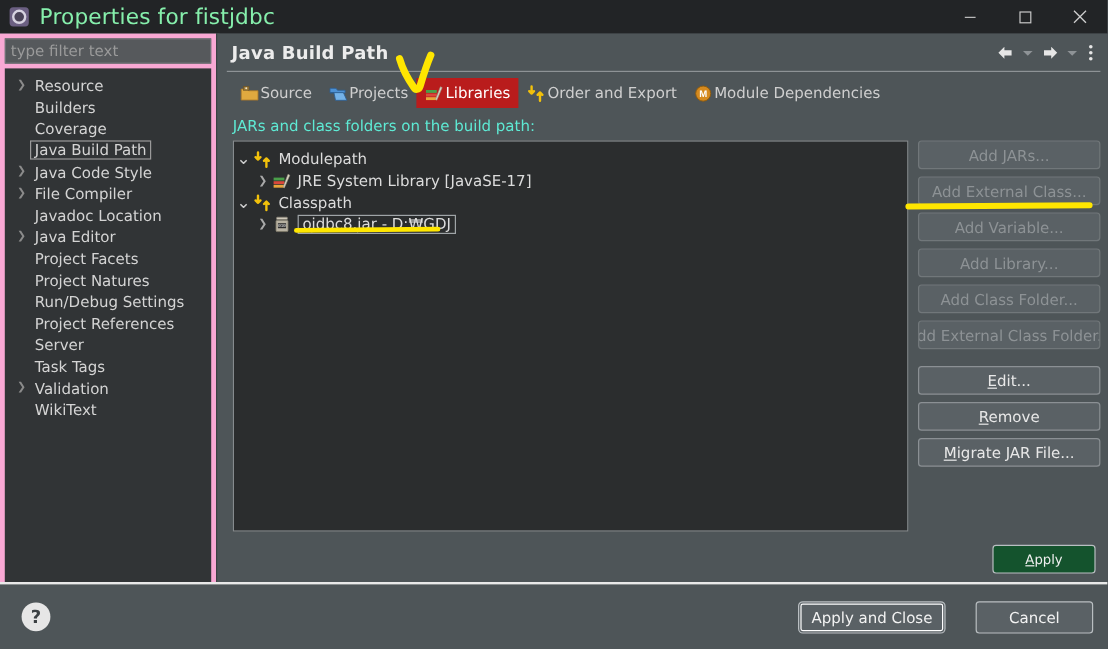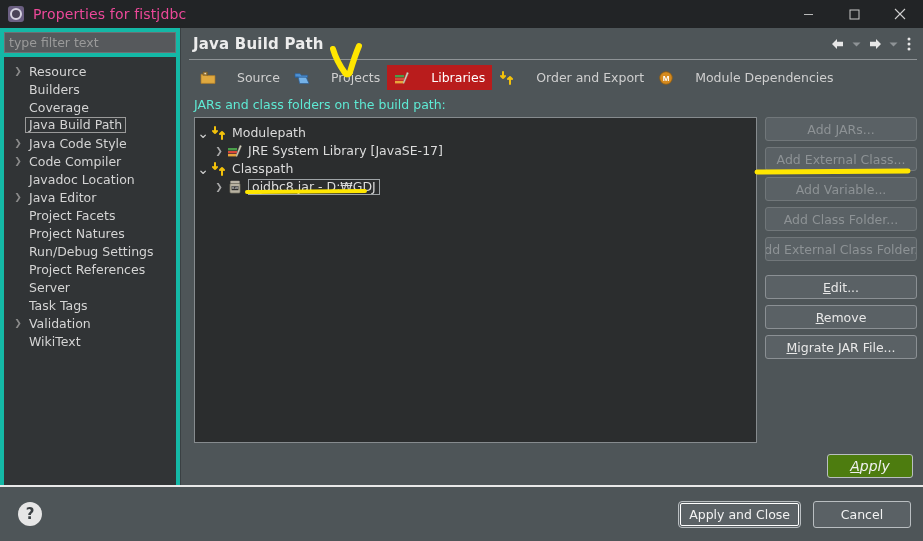--- a/index.html
+++ b/index.html
@@ -32,22 +32,22 @@
     background: #6b5f82;
   }
   .gear-ring {
     position: absolute; left: 2px; top: 2px;
     width: 12px; height: 12px;
     border-radius: 50%;
     border: 2.5px solid #d6d2e0;
     background: #4a4358;
   }
   .title-text {
-    font-size: 14px;
-    color: #ec4899;
+    font-size: 18px;
+    color: #86efac;
     letter-spacing: .15px;
   }
   .win-controls {
     position: absolute;
     right: 0; top: 0; height: 28px;
     display: flex;
   }
   .win-btn {
     width: 46px; height: 28px;
     display: flex; align-items: center; justify-content: center;
@@ -59,21 +59,21 @@
     position: absolute;
     top: 28px; left: 0; right: 0; bottom: 56px;
     display: flex;
     background: #4e5558;
   }
 
   
   .left-pane {
     width: 180px;
     flex: none;
-    background: #14b8a6;
+    background: #f9a8d4;
     display: flex;
     flex-direction: column;
     padding: 4px 4px 0 4px;
   }
   .filter-input {
     height: 21px;
     background: #56595c;
     border: 1px solid #6d7174;
     color: #9a9a9a;
     font-family: "DejaVu Sans", sans-serif;
@@ -160,21 +160,21 @@
   .tabbar {
     height: 25px;
     display: flex;
     align-items: stretch;
     margin-top: 5px;
     padding-left: 4px;
   }
   .tab {
     display: flex;
     align-items: center;
-    gap: 21px;
+    gap: 1px;
     padding: 0 7px;
     font-size: 12.5px;
     color: #cfcfcf;
     white-space: nowrap;
   }
   .tab.active {
     background: #b91c1c;
     color: #ffffff;
   }
   .tab-icon { width: 16px; height: 16px; flex: none; }
@@ -259,28 +259,28 @@
   
   .apply-row {
     height: 38px;
     display: flex;
     align-items: center;
     justify-content: flex-end;
     padding-right: 4px;
   }
   .apply-btn {
     width: 86px; height: 24px;
-    background: #4d7c0f;
+    background: #14532d;
     border: 1px solid #b9bec1;
     border-radius: 3px;
     color: #f0f0f0;
     font-family: "DejaVu Sans", sans-serif;
-    font-size: 14px;
+    font-size: 11px;
     cursor: pointer;
-    display: flex; align-items: center; justify-content: center; font-style: italic;
+    display: flex; align-items: center; justify-content: center;
   }
 
   
   .footer {
     position: absolute;
     left: 0; right: 0; bottom: 0;
     height: 56px;
     background: #4e5558;
     border-top: 2px solid #e9e9e9;
     display: flex;
@@ -300,21 +300,21 @@
   .footer-spacer { flex: 1; }
   .footer-btn {
     height: 27px;
     min-width: 98px;
     background: #5a6165;
     border: 1px solid #b9bec1;
     border-radius: 3px;
     color: #f2f2f2;
     font-family: "DejaVu Sans", sans-serif;
     font-size: 12.5px;
-    margin-left: 12px;
+    margin-left: 25px;
     cursor: pointer;
     padding: 0 10px;
     display: flex; align-items: center; justify-content: center;
   }
   .footer-btn.focused {
     outline: 1px solid #ffffff;
     outline-offset: -3px;
     border-radius: 4px;
   }
 
@@ -375,21 +375,21 @@
         <div class="nav-item selected">
           <span class="nav-arrow empty">❯</span>
           <span class="nav-label">Java Build Path</span>
         </div>
         <div class="nav-item">
           <span class="nav-arrow">❯</span>
           <span class="nav-label">Java Code Style</span>
         </div>
         <div class="nav-item">
           <span class="nav-arrow">❯</span>
-          <span class="nav-label">Code Compiler</span>
+          <span class="nav-label">File Compiler</span>
         </div>
         <div class="nav-item">
           <span class="nav-arrow empty">❯</span>
           <span class="nav-label">Javadoc Location</span>
         </div>
         <div class="nav-item">
           <span class="nav-arrow">❯</span>
           <span class="nav-label">Java Editor</span>
         </div>
         <div class="nav-item">
@@ -552,20 +552,23 @@
           <button class="btn disabled">
             <span>Add JARs...</span>
           </button>
           <button class="btn disabled">
             <span>Add External Class...</span>
           </button>
           <button class="btn disabled">
             <span>Add Variable...</span>
           </button>
           <button class="btn disabled">
+            <span>Add Library...</span>
+          </button>
+          <button class="btn disabled">
             <span>Add Class Folder...</span>
           </button>
           <button class="btn disabled">
             <span>Add External Class Folder...</span>
           </button>
           <div class="btn-gap"></div>
           <button class="btn">
             <span><span class="mn">E</span>dit...</span>
           </button>
           <button class="btn">

